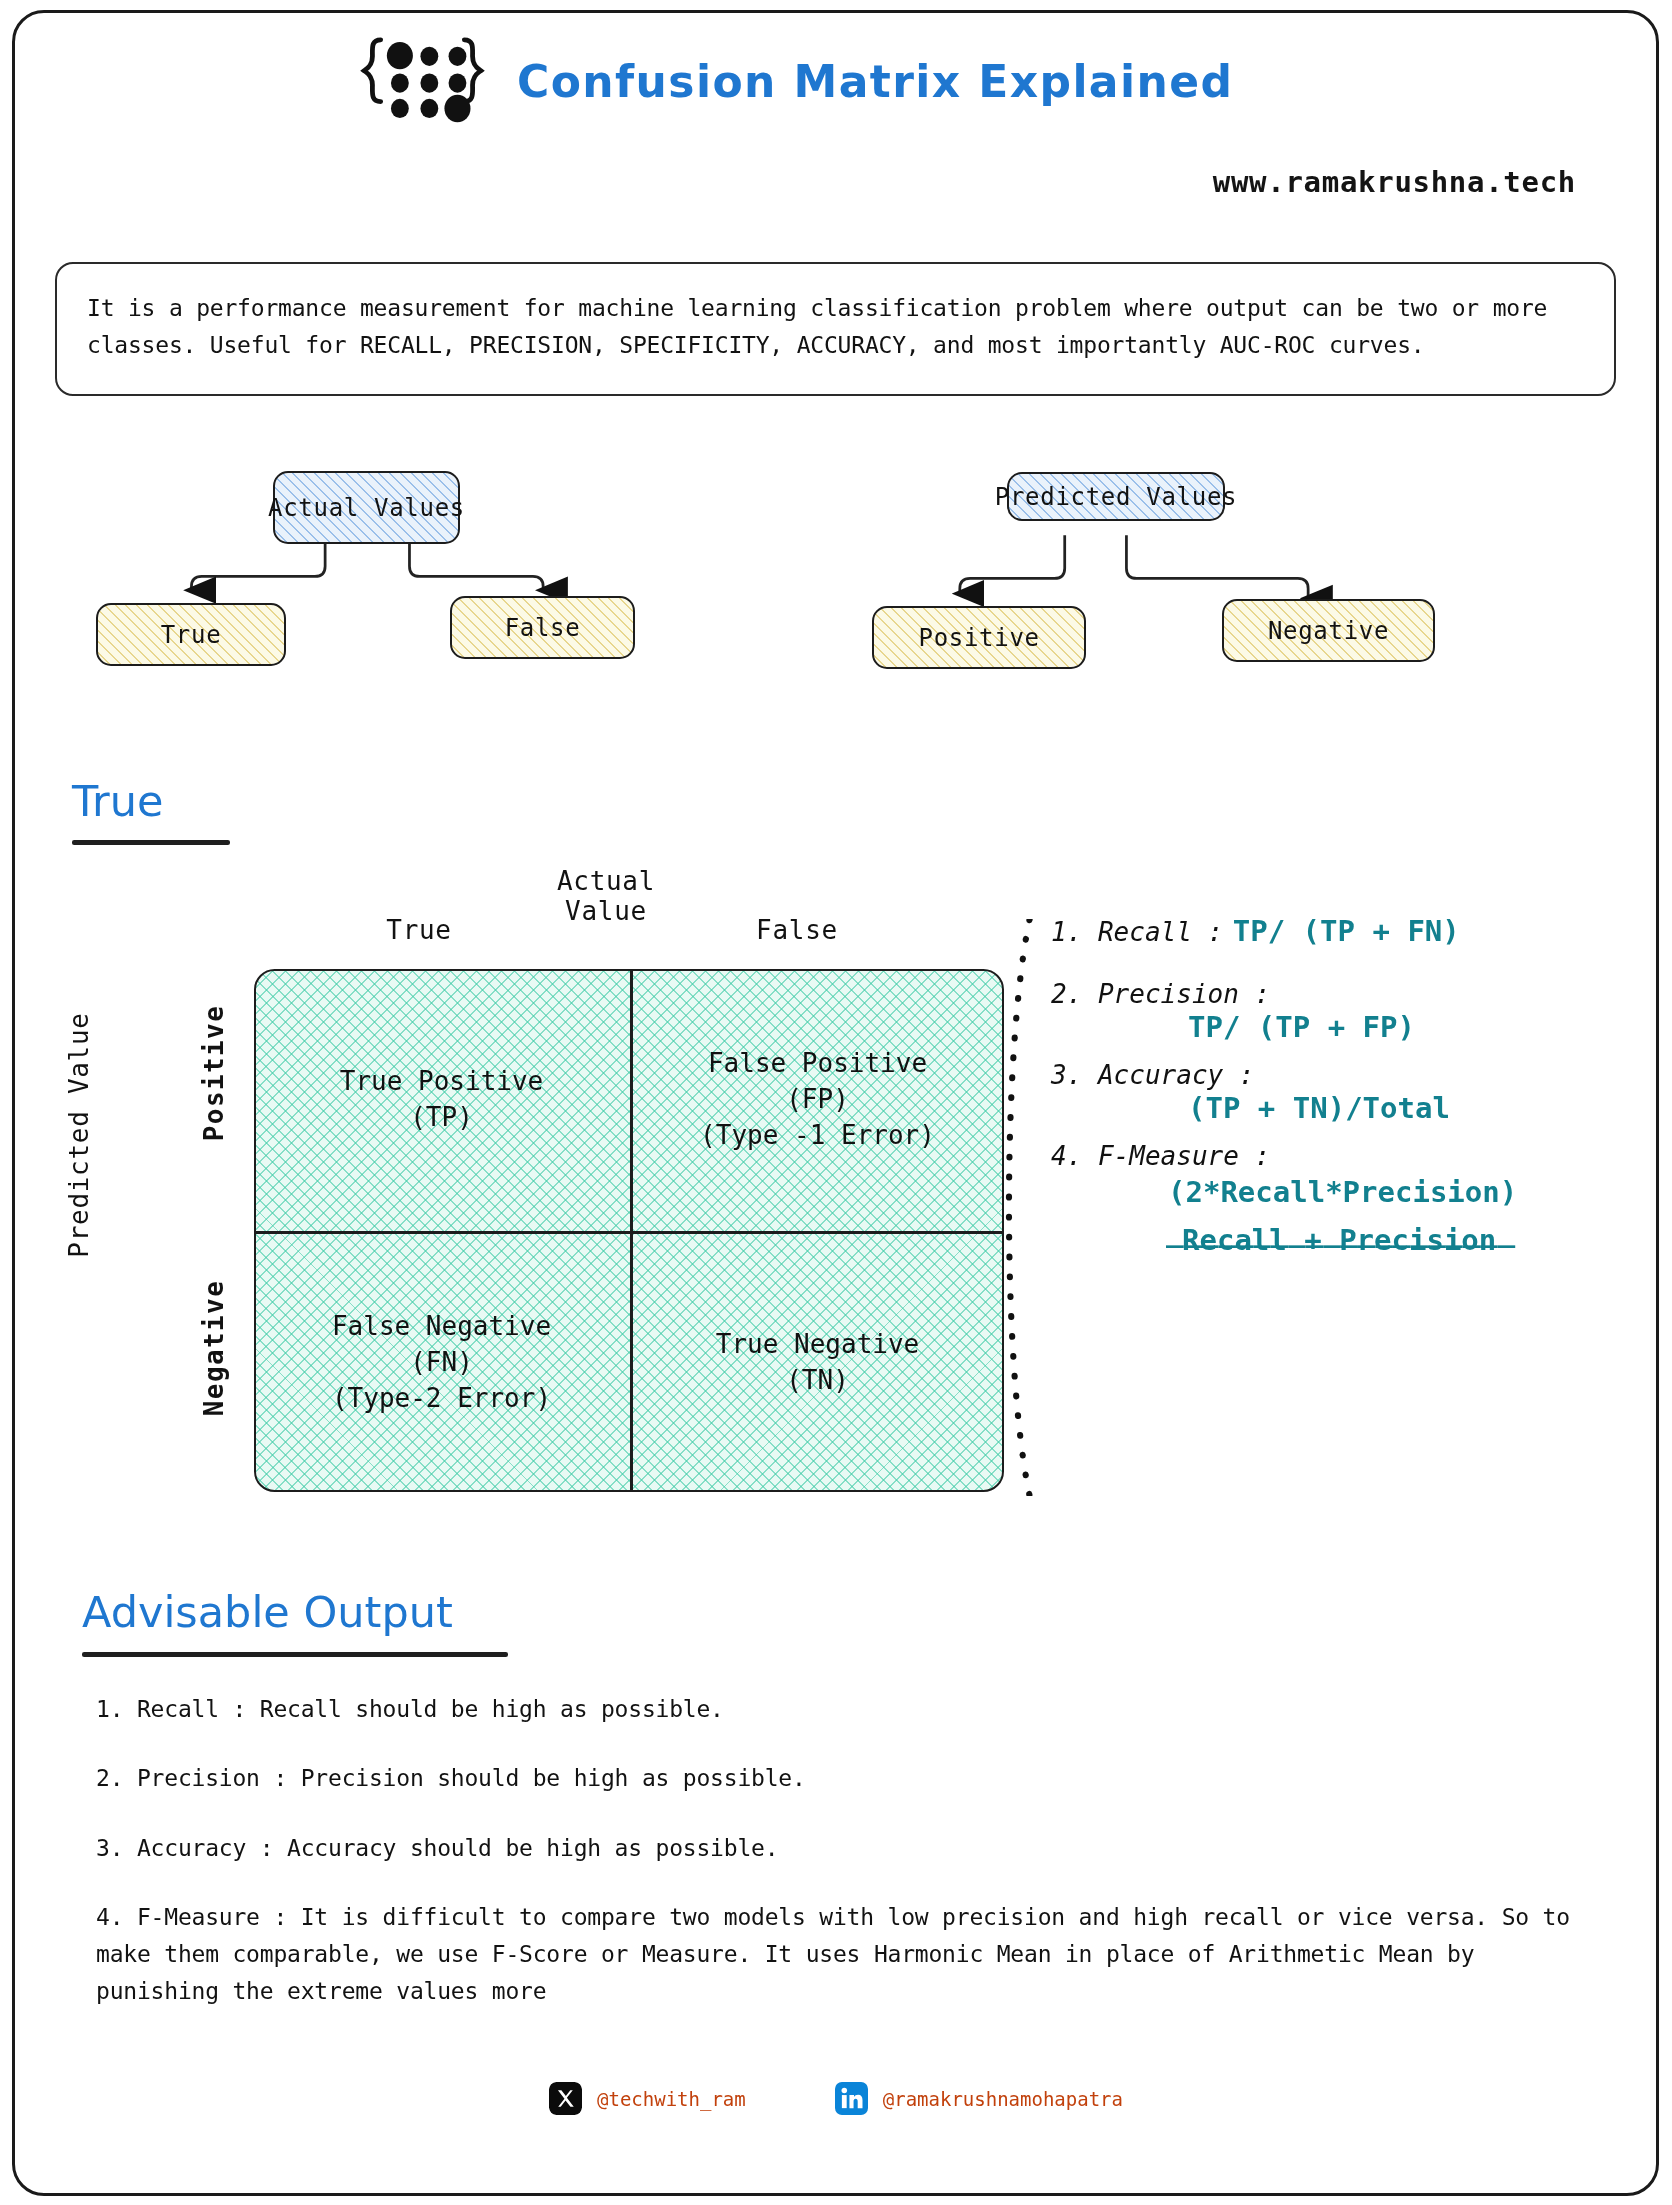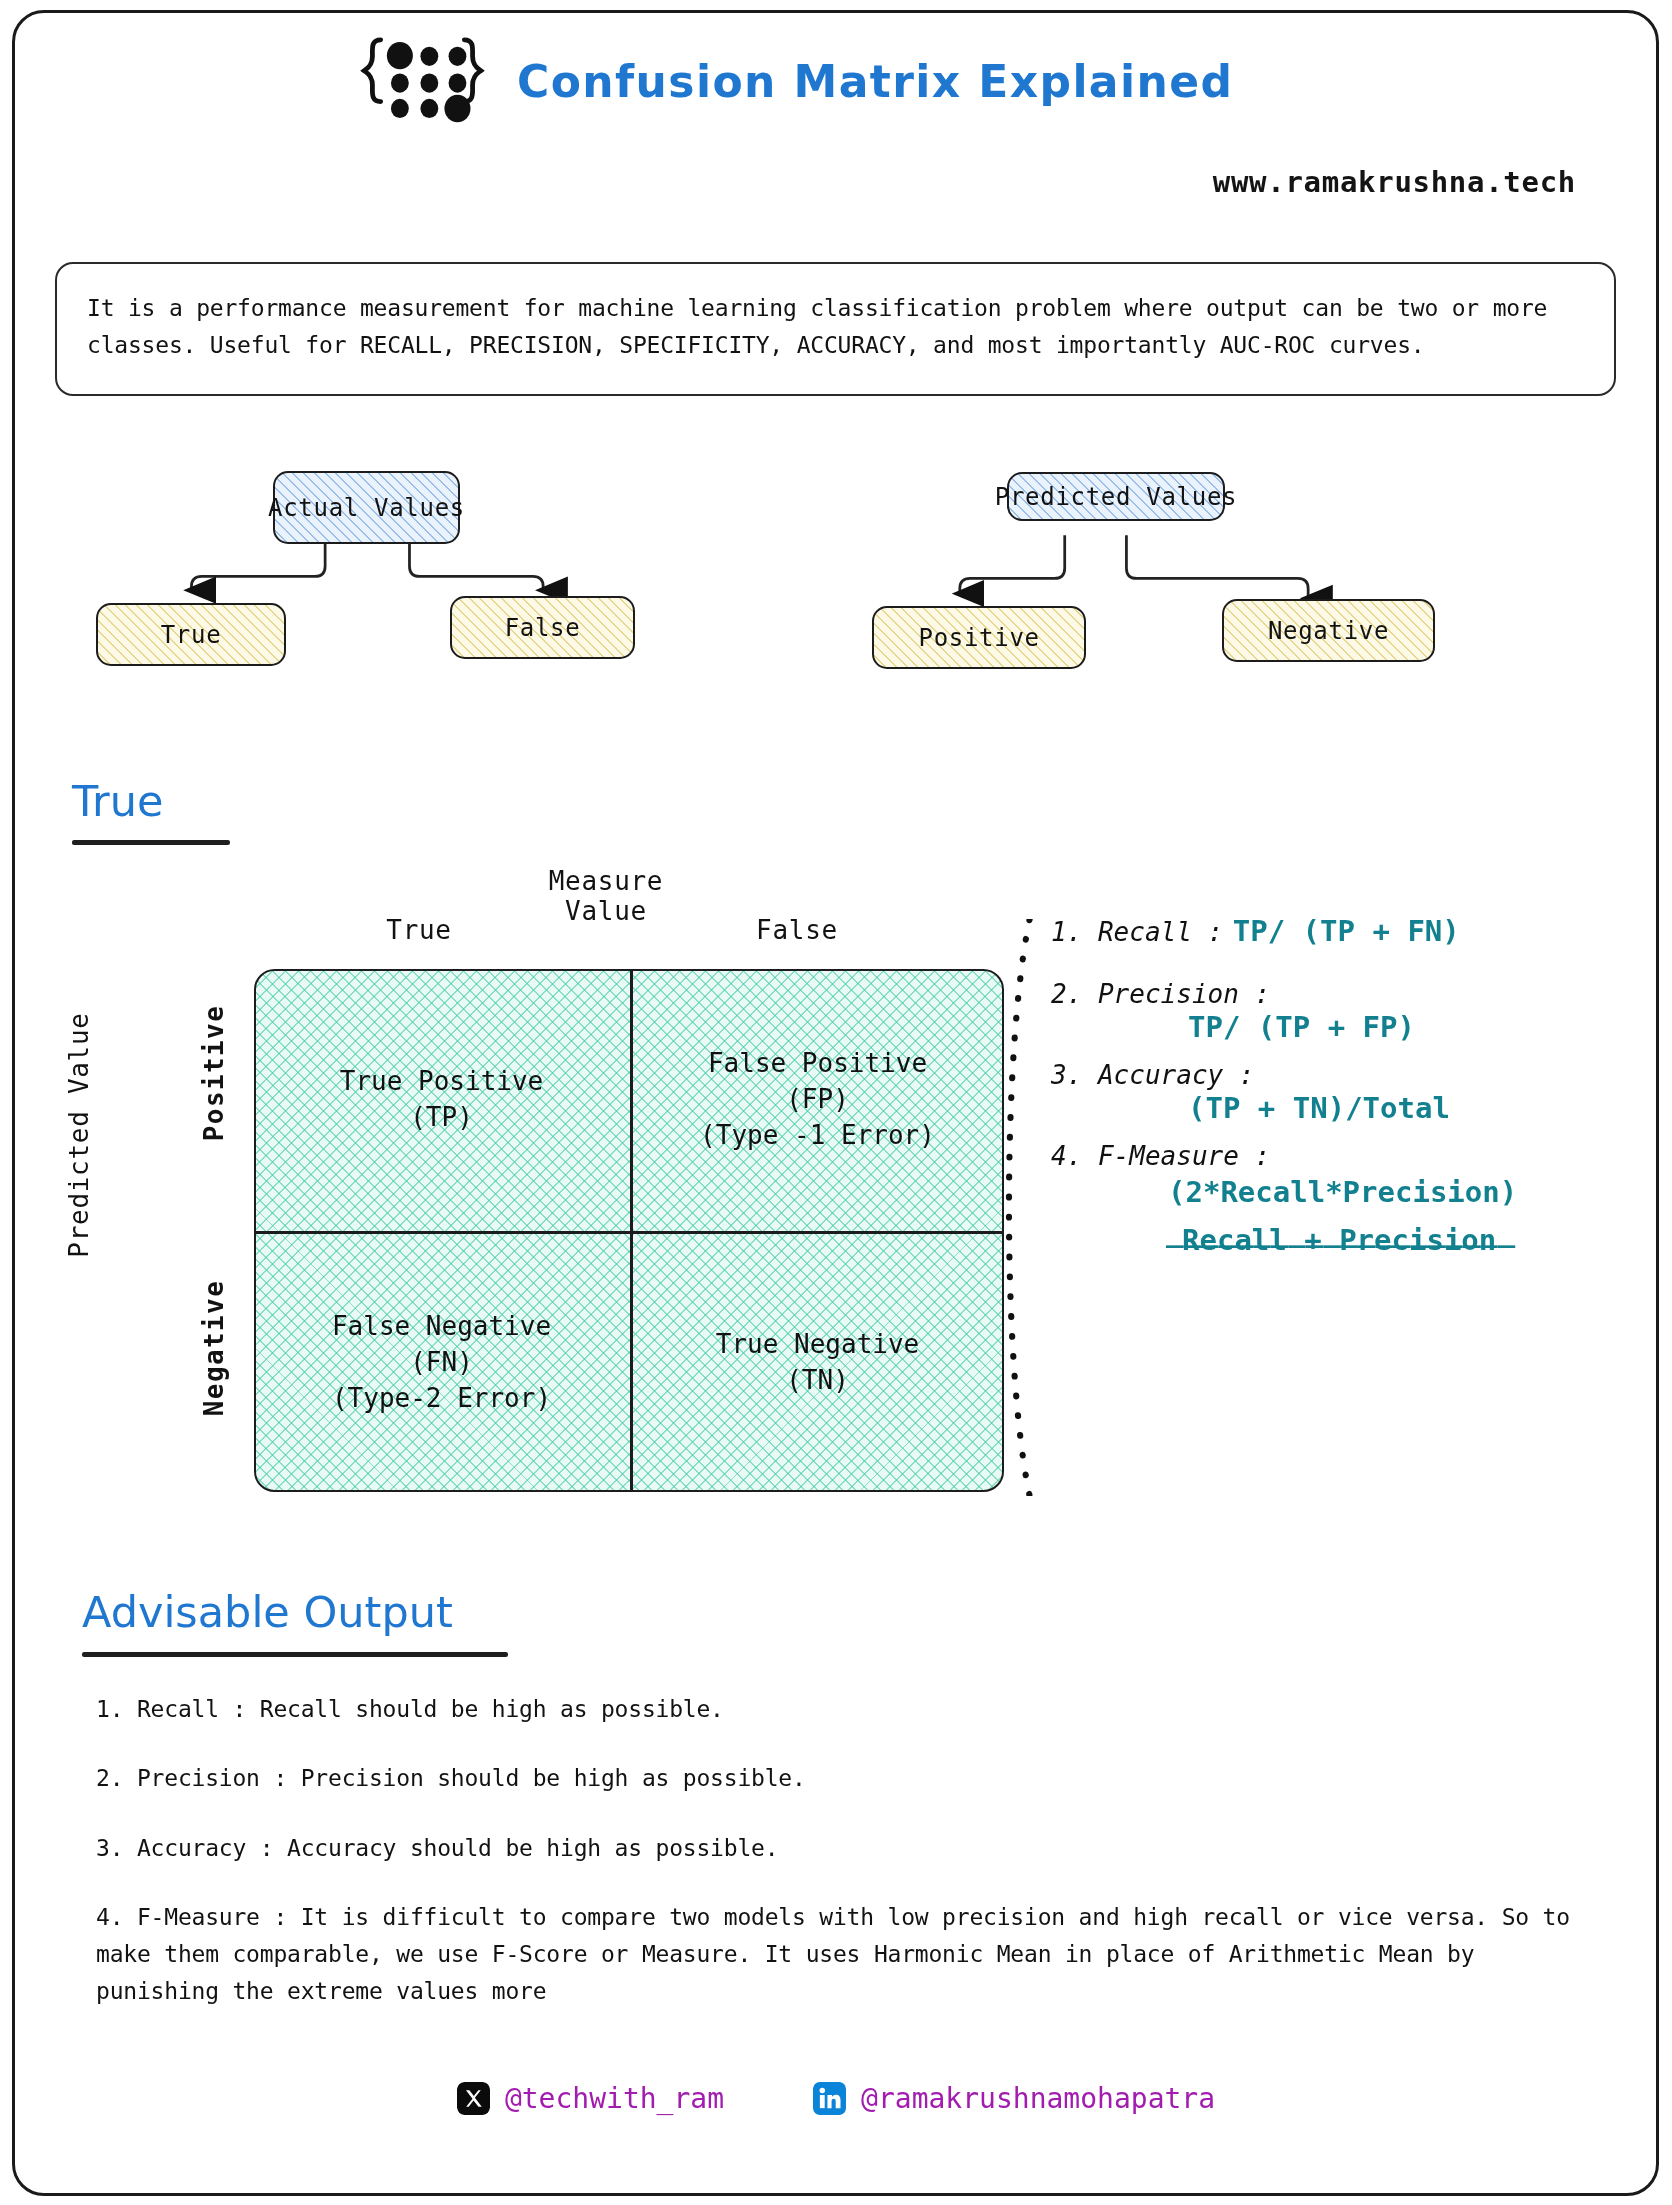--- a/index.html
+++ b/index.html
@@ -222,21 +222,21 @@
   .adv-item:last-child { margin-bottom: 0; }
 
   
   .footer {
     position: absolute; left: 0; top: 2082px; width: 1672px;
     display: flex; justify-content: center; align-items: center; gap: 89px;
   }
   .social { display: flex; align-items: center; gap: 15px; }
   .social-label {
     font-family: "DejaVu Sans Mono", monospace;
-    font-size: 28px; color: #a21caf; letter-spacing: 0px; white-space: nowrap;
+    font-size: 19px; color: #c2410c; letter-spacing: 0px; white-space: nowrap;
   }
   .sq-icon { width: 33px; height: 33px; border-radius: 6.9px; display: block; }
 </style>
 </head>
 <body>
 
 <div id="page">
 
   <div class="page-border"></div>
 
@@ -308,21 +308,21 @@
     <div class="node node-child" style="left:343px; top:146px; width:213px; height:63px;">
       <span>Negative</span>
     </div>
   </div>
 
   <div class="section-heading" id="heading-types">True</div>
   <div class="section-rule" id="rule-types"></div>
 
   <div class="matrix-zone">
 
-    <div class="axis-top-title">Measure Value</div>
+    <div class="axis-top-title">Actual Value</div>
 
     <div class="col-head" id="col-true">True</div>
     <div class="col-head" id="col-false">False</div>
 
     <div class="axis-left-title">Predicted Value</div>
 
     <div class="row-head" id="row-positive">Positive</div>
     <div class="row-head" id="row-negative">Negative</div>
 
     <div class="matrix-grid">

